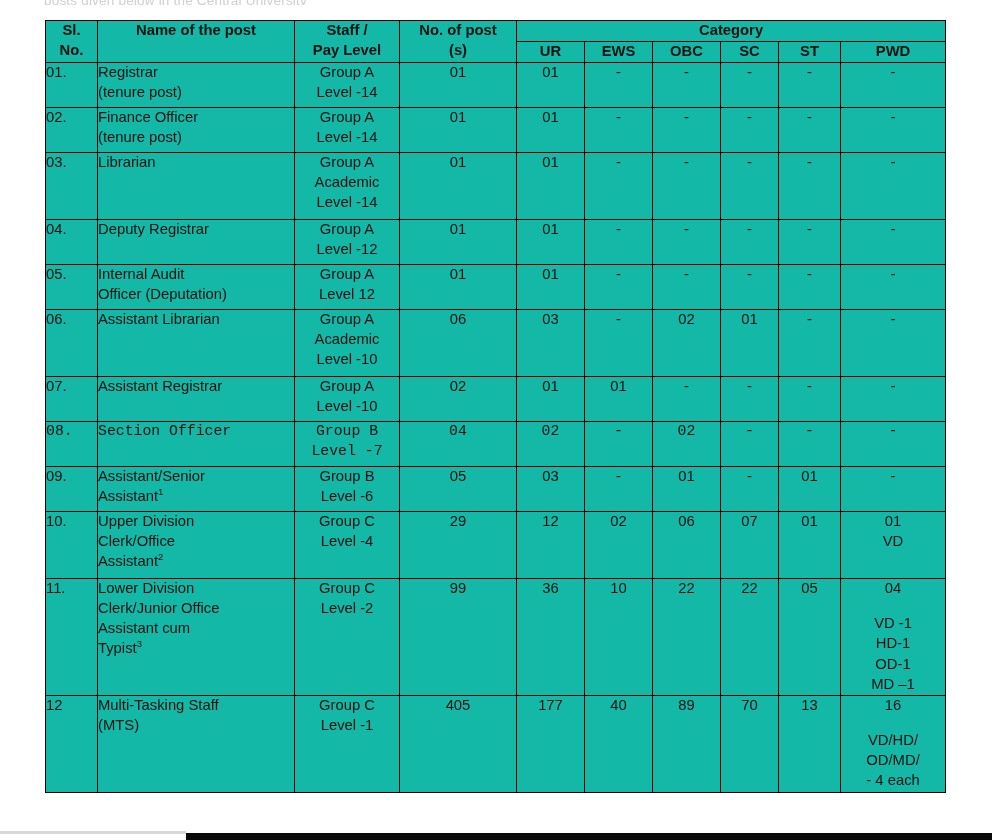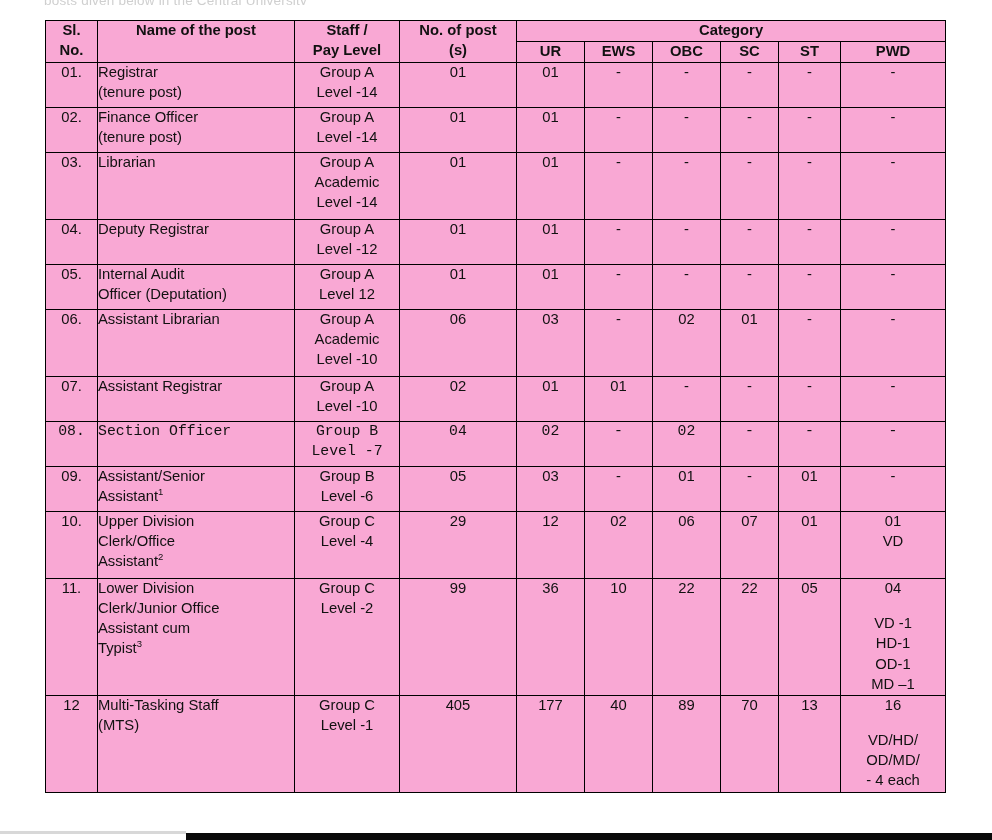--- a/index.html
+++ b/index.html
@@ -56,21 +56,21 @@
     background: #d8d8d8;
   }
 
   table.vacancy {
     position: absolute;
     left: 45px;
     top: 20px;
     border-collapse: collapse;
     table-layout: fixed;
     width: 900px;
-    background: #f9a8d4;
+    background: #14b8a6;
   }
 
   table.vacancy th,
   table.vacancy td {
     border: 1.6px solid #000000;
     padding: 0;
     vertical-align: top;
     font-size: 14.8px;
     line-height: 1.35;
     color: #111111;
@@ -91,21 +91,21 @@
   col.c-grp  { width: 105px; }
   col.c-num  { width: 117px; }
   col.c-ur   { width: 68px; }
   col.c-ews  { width: 68px; }
   col.c-obc  { width: 68px; }
   col.c-sc   { width: 58px; }
   col.c-st   { width: 62px; }
   col.c-pwd  { width: 105px; }
 
   td.sl {
-    text-align: center;
+    text-align: left;
     padding: 6px 0 4px 6px;
     white-space: nowrap;
   }
   td.name {
     text-align: left;
     padding: 6px 4px 4px 8px;
   }
   td.grp {
     text-align: center;
     padding: 6px 3px 4px 3px;

